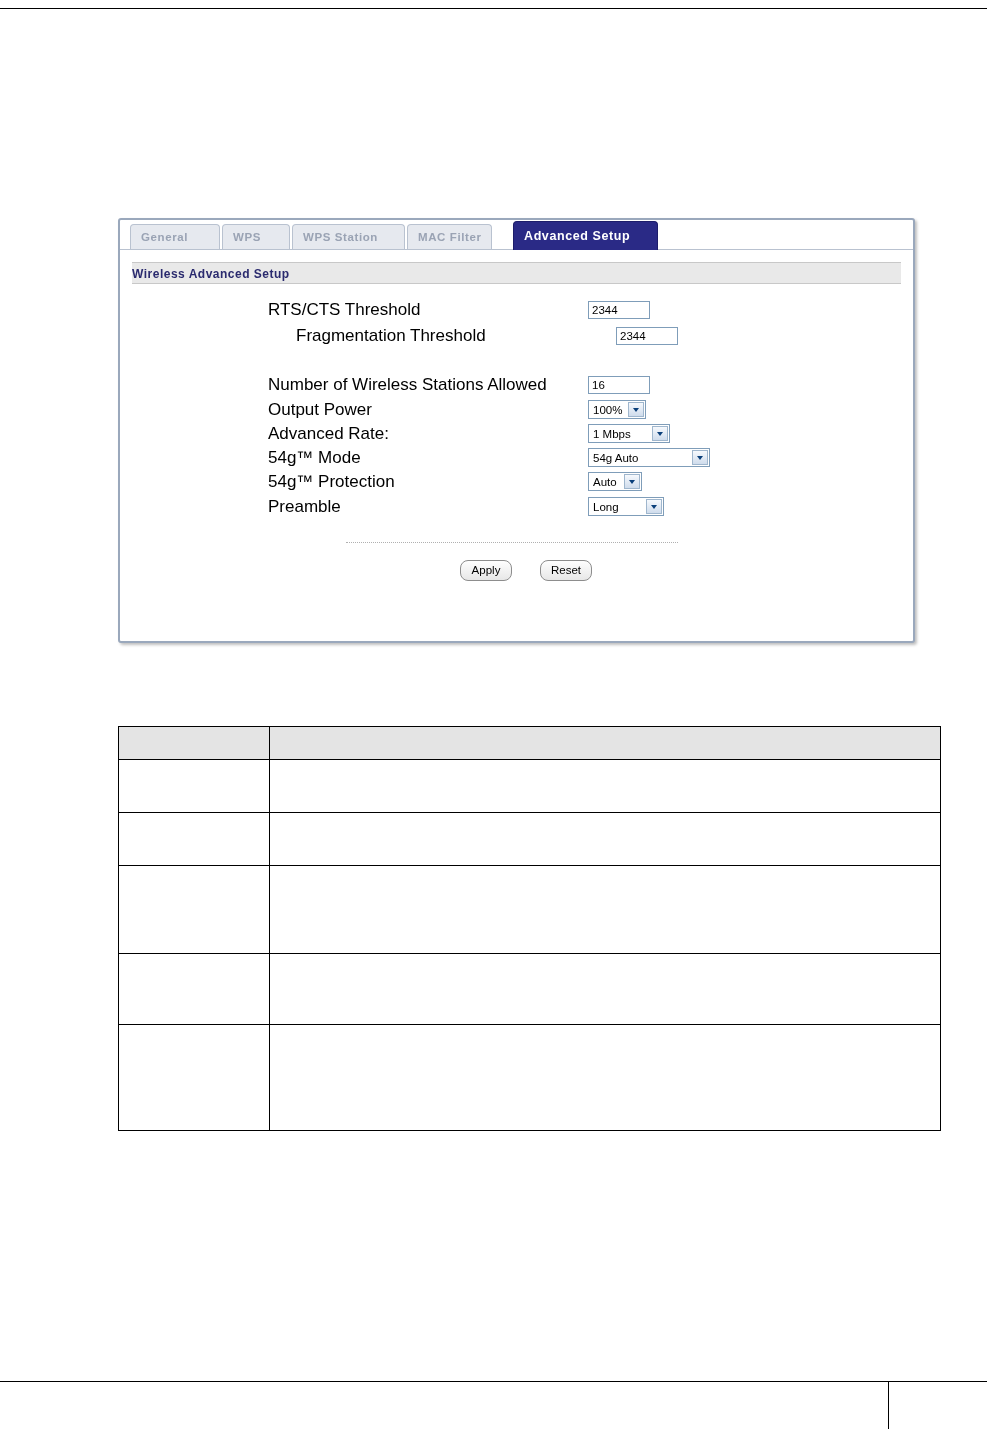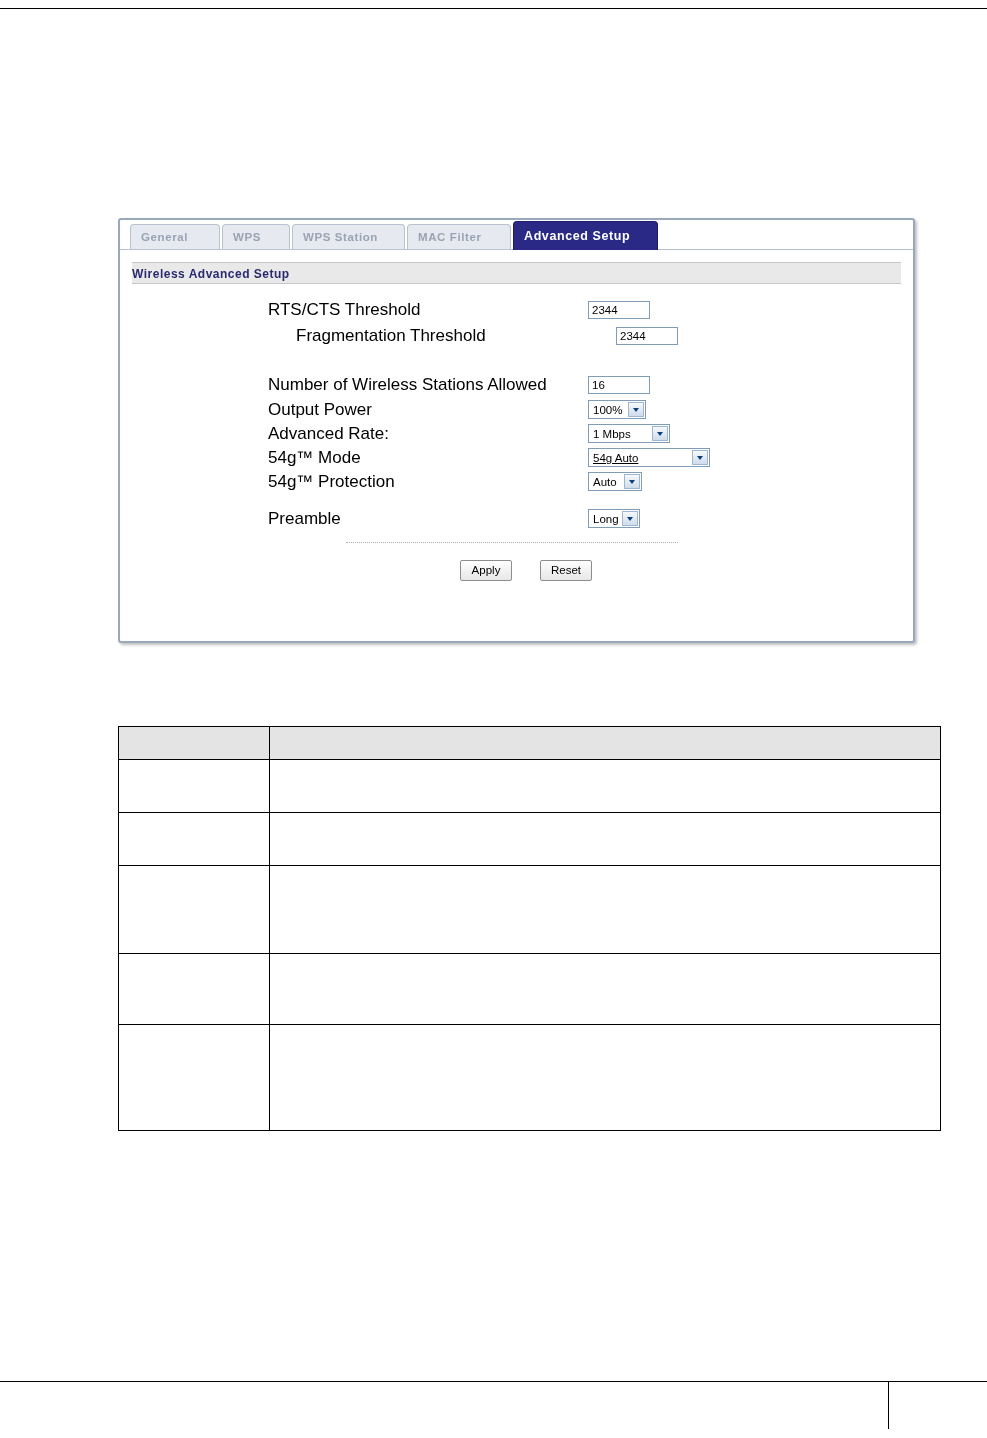--- a/index.html
+++ b/index.html
@@ -188,21 +188,21 @@
     width: 330px;
     border-top: 1px dotted #b0b0b0;
   }
 
   .btn {
     position: absolute;
     height: 21px;
     min-width: 52px;
     background: linear-gradient(#fefefe, #e7e7e7);
     border: 1px solid #8d8d8d;
-    border-radius: 2px;
+    border-radius: 8px;
     font-family: "Liberation Sans", sans-serif;
     font-size: 11.5px;
     color: #000;
     padding: 0 8px;
     box-sizing: border-box;
     line-height: 19px;
     text-align: center;
   }
 
   
@@ -239,21 +239,21 @@
   <div class="tabstrip">
     <div class="tab" style="left:10px; width:90px;">
       <span>General</span>
     </div>
     <div class="tab" style="left:102px; width:68px;">
       <span>WPS</span>
     </div>
     <div class="tab" style="left:172px; width:113px;">
       <span>WPS Station</span>
     </div>
-    <div class="tab" style="left:287px; width:104px;">
+    <div class="tab" style="left:287px; width:85px;">
       <span>MAC Filter</span>
     </div>
     <div class="tab active" style="left:393px; width:145px;">
       <span>Advanced Setup</span>
     </div>
   </div>
 
   <div class="panel-header">Wireless Advanced Setup</div>
 
   <div class="form-row" style="top:80px;">
@@ -297,45 +297,45 @@
         <span class="arrow">
             <i></i>
           </span>
       </div>
     </div>
   </div>
 
   <div class="form-row" style="top:228px;">
     <div class="form-label">54g™ Mode</div>
     <div class="form-control">
-      <div class="sel" style="width:122px;text-decoration:underline;">
+      <div class="sel" style="width:122px;">
         <span>54g Auto</span>
         <span class="arrow">
             <i></i>
           </span>
       </div>
     </div>
   </div>
 
   <div class="form-row" style="top:252px;">
     <div class="form-label">54g™ Protection</div>
     <div class="form-control">
       <div class="sel" style="width:54px;">
         <span>Auto</span>
         <span class="arrow">
             <i></i>
           </span>
       </div>
     </div>
   </div>
 
-  <div class="form-row" style="top:289px;padding-left:16px;">
+  <div class="form-row" style="top:277px;padding-left:16px;">
     <div class="form-label">Preamble</div>
     <div class="form-control">
-      <div class="sel" style="width:52px;">
+      <div class="sel" style="width:76px;">
         <span>Long</span>
         <span class="arrow">
             <i></i>
           </span>
       </div>
     </div>
   </div>
 
   <div class="dotted-sep" style="left:226px; top:322px; width:332px;"></div>
 

